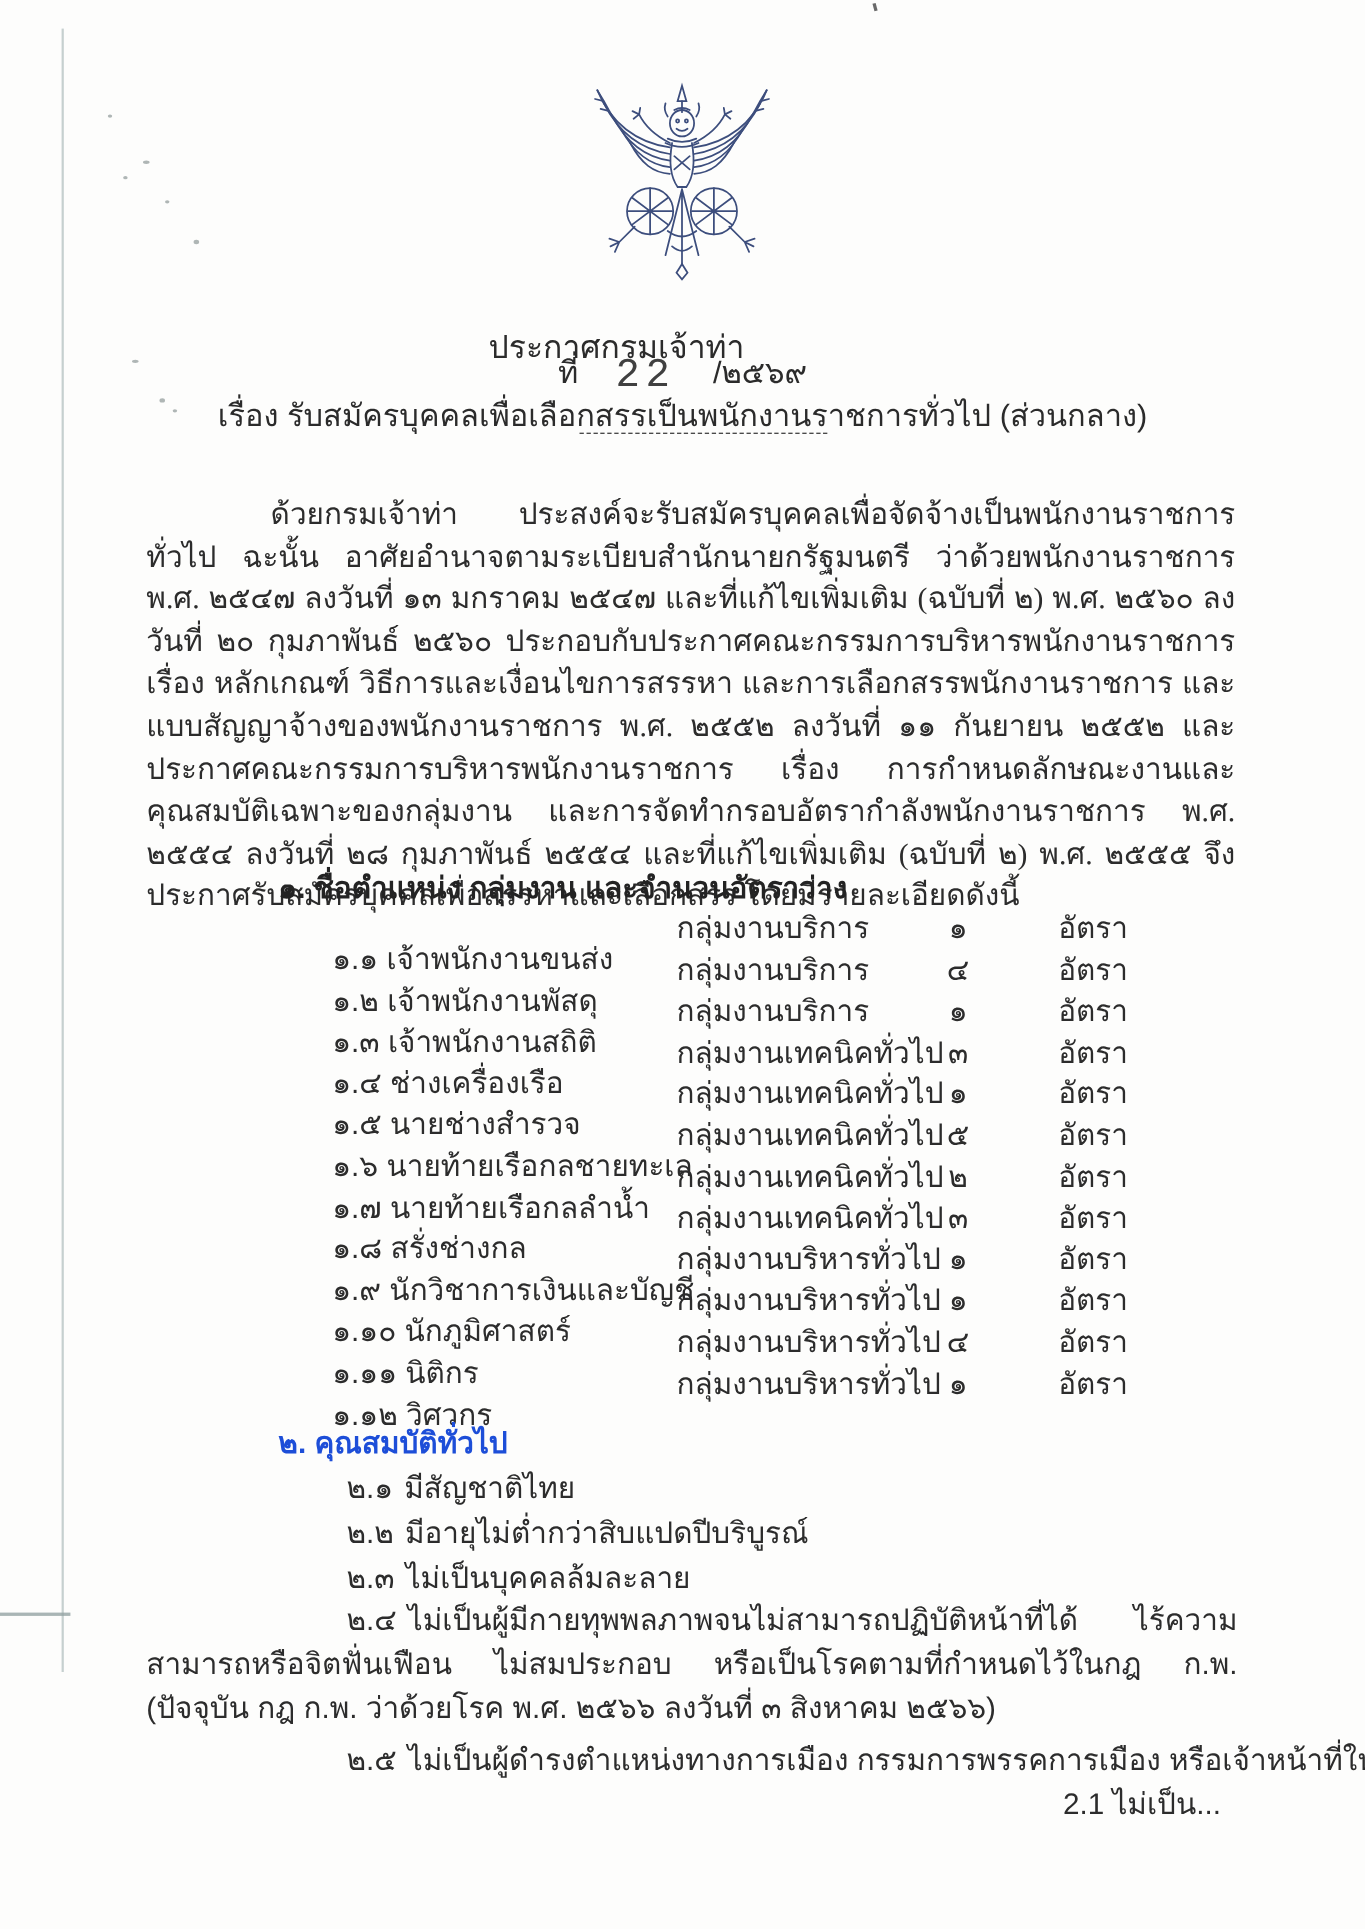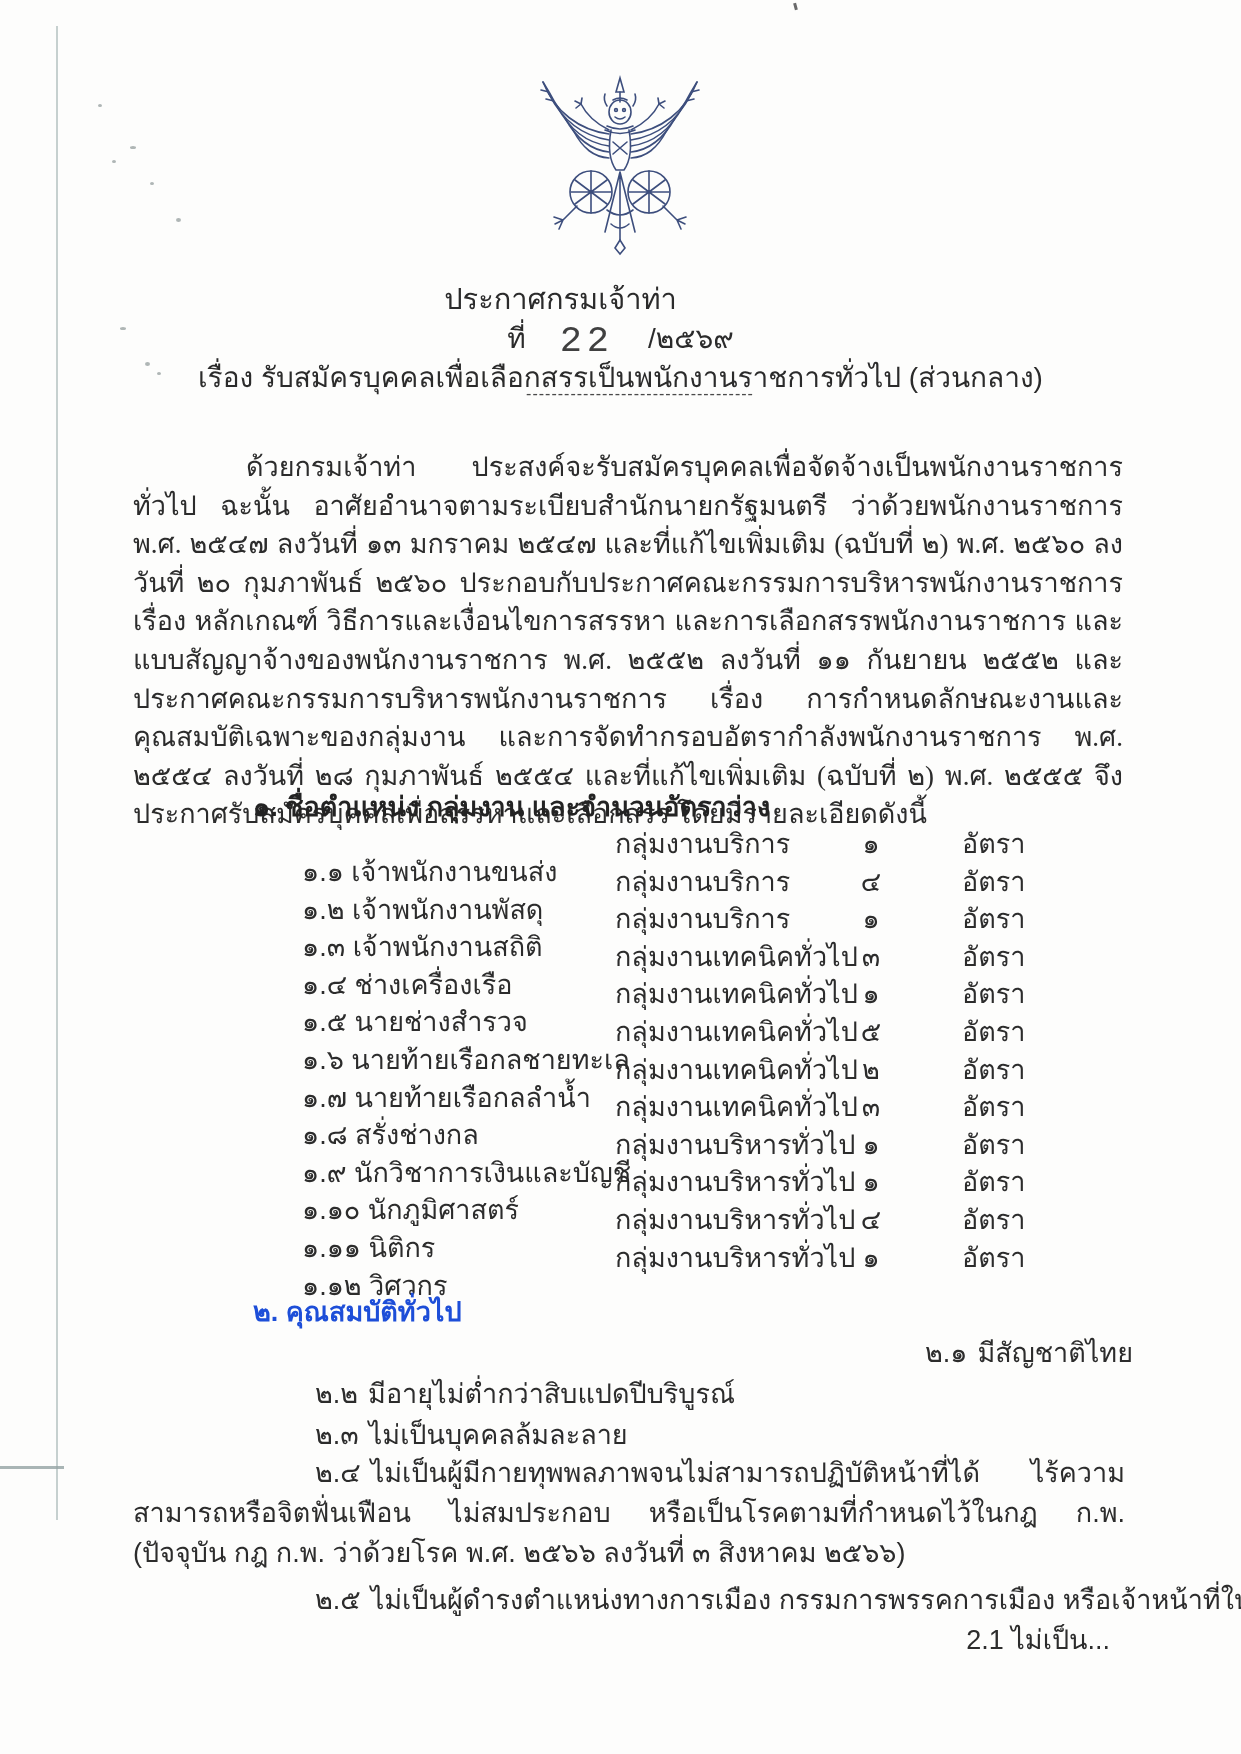--- a/index.html
+++ b/index.html
@@ -7,21 +7,21 @@
     position:relative;
     width:1241px;height:1754px;
     margin:0 auto;
     background:#fdfdfc;
     overflow:hidden;
     font-family:"Liberation Sans","DejaVu Sans",sans-serif;
     color:#2d2d2d;
   }
   
   .emblem{position:absolute;left:535px;top:72px;width:170px;height:185px;}
-  .agency-title{position:absolute;left:0;top:276px;width:1121px;text-align:center;font-size:29px;color:#2b2b2b;}
+  .agency-title{position:absolute;left:0;top:292px;width:1121px;text-align:center;font-size:29px;color:#2b2b2b;}
   .docno-line{position:absolute;left:0;top:316px;width:1241px;text-align:center;font-size:28px;color:#2b2b2b;}
   .docno-line .gap{display:inline-block;width:34px;}
   .docno-num{font-family:Liberation Mono, monospace;font-size:37px;letter-spacing:5px;color:#404040;vertical-align:-3px;}
   .subject-line{position:absolute;left:0;top:355px;width:1241px;text-align:center;font-size:28px;color:#2b2b2b;}
   .divider{position:absolute;left:505px;top:385px;width:270px;text-align:center;font-size:16px;letter-spacing:1px;color:#4a4a4a;overflow:hidden;white-space:nowrap;}
   
   .intro{
     position:absolute;left:133px;top:448px;width:990px;
     margin:0;font-size:27px;line-height:38.6px;text-align:justify;text-indent:113px;color:#2c2c2c;font-family:Liberation Serif, serif;
   }
@@ -29,21 +29,21 @@
   .s1-head{position:absolute;left:253px;top:785px;font-size:27px;font-weight:bold;color:#232323;}
   .postable{position:absolute;left:0;top:822px;width:1241px;}
   .prow{position:relative;height:37.6px;font-size:27px;color:#2c2c2c;}
   .prow .ctitle{position:absolute;left:302px;white-space:nowrap;margin-top:28px;}
   .prow .cgroup{position:absolute;left:615px;white-space:nowrap;}
   .prow .ccount{position:absolute;left:842px;width:58px;text-align:center;}
   .prow .cunit{position:absolute;left:962px;}
   
   .s2-head{position:absolute;left:253px;top:1290px;font-size:27px;font-weight:bold;color:#1d4ed8;}
   .qline{position:absolute;left:133px;width:1000px;font-size:27px;color:#2c2c2c;text-indent:182px;white-space:nowrap;}
-  .q1{top:1331px;text-align:right;} .q2{top:1372px;} .q3{top:1413px;}
+  .q1{top:1331px;} .q2{top:1372px;} .q3{top:1413px;}
   .q4{
     top:1453px;white-space:normal;margin:0;line-height:40px;text-align:justify;width:992px;
   }
   .q5{top:1578px;}
   .continuation{position:absolute;left:0;top:1618px;width:1110px;text-align:right;font-size:27px;color:#2c2c2c;}
   .qno{padding-right:10px;}
   
   .scan-edge-left{position:absolute;left:56px;top:26px;width:2px;height:1494px;background:#b3c0c0;opacity:.75;}
   .scan-tick-left{position:absolute;left:0;top:1466px;width:64px;height:3px;background:#93a3a3;opacity:.8;}
   .scan-mark-topright{position:absolute;left:792px;top:5px;width:7px;height:3px;background:#6a6a6a;transform:rotate(75deg);}

